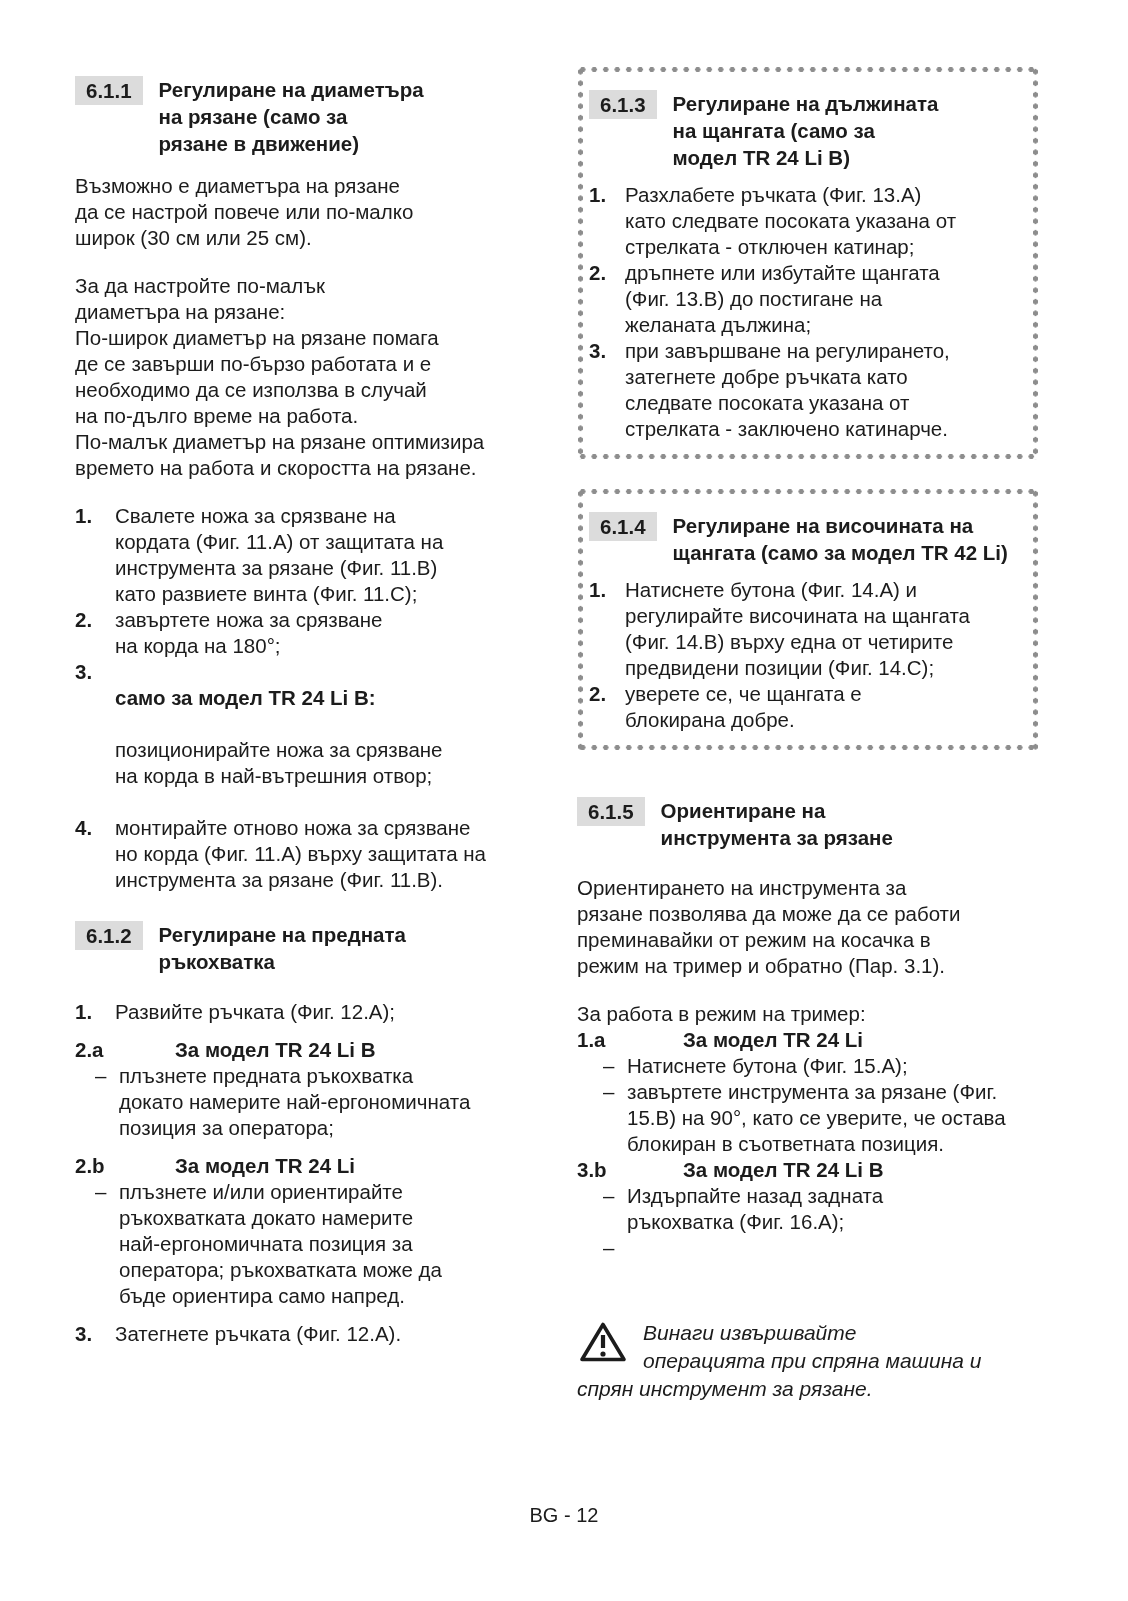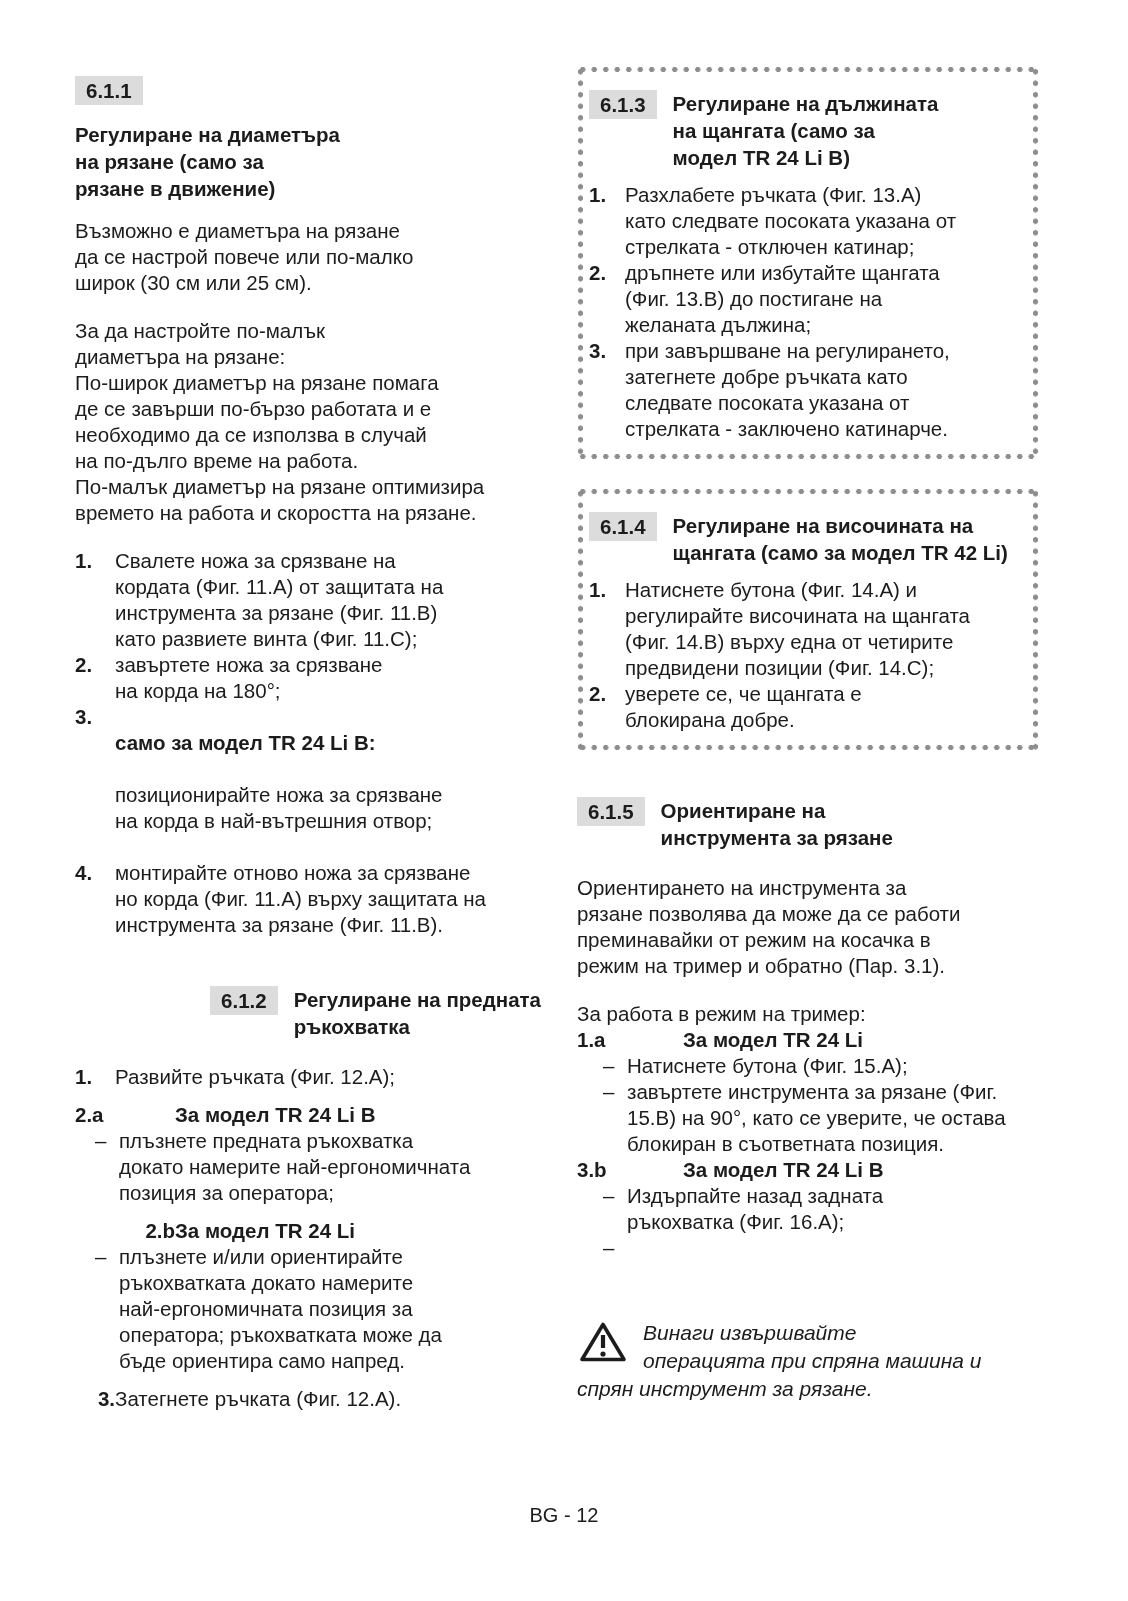--- a/index.html
+++ b/index.html
@@ -16,25 +16,25 @@
   }
   .col { position:absolute; }
   .col-left  { left:75px;  top:76px; width:466px; }
   .col-right { left:577px; top:66px; width:462px; }
 
   .section-header { display:flex; gap:16px; font-weight:bold; line-height:27px; }
   .sec-num { background:#dcdcdc; padding:1px 11px; align-self:flex-start; white-space:nowrap; }
   .sec-title { white-space:pre-line; }
 
   .para { white-space:pre-line; }
-  .mb16 { margin-bottom:16px;flex-direction:column; }
+  .mb16 { margin-bottom:16px; }
   .mb22 { margin-bottom:22px; }
   .mb12 { margin-bottom:12px; }
-  .mt12 { margin-top:12px;text-align:right; }
-  .mt30 { margin-top:48px;justify-content:flex-end; }
+  .mt12 { margin-top:12px; }
+  .mt30 { margin-top:28px; }
   .mb24 { margin-bottom:24px; }
 
   .step { display:flex; }
   .step-num { flex:none; width:40px; font-weight:bold; }
   .step-text { white-space:pre-line; }
   .lead { font-weight:bold; display:block; }
 
   .model-row { display:flex; }
   .model-num { flex:none; width:100px; font-weight:bold; }
   .model-title { font-weight:bold; }

